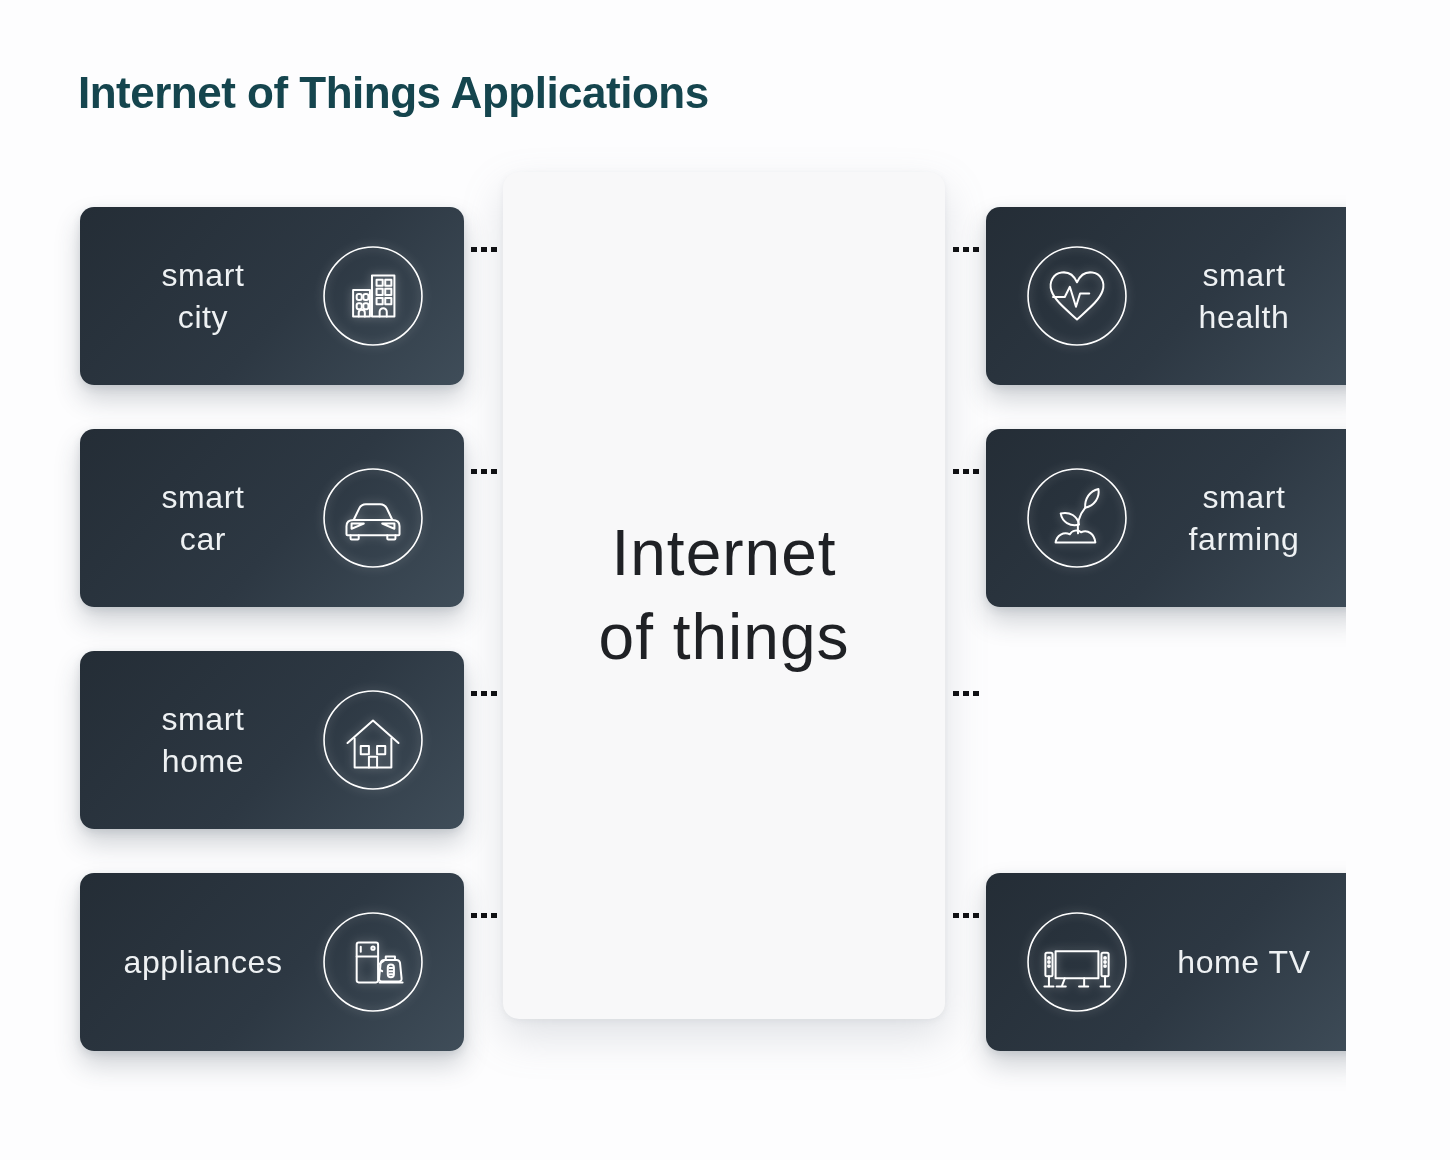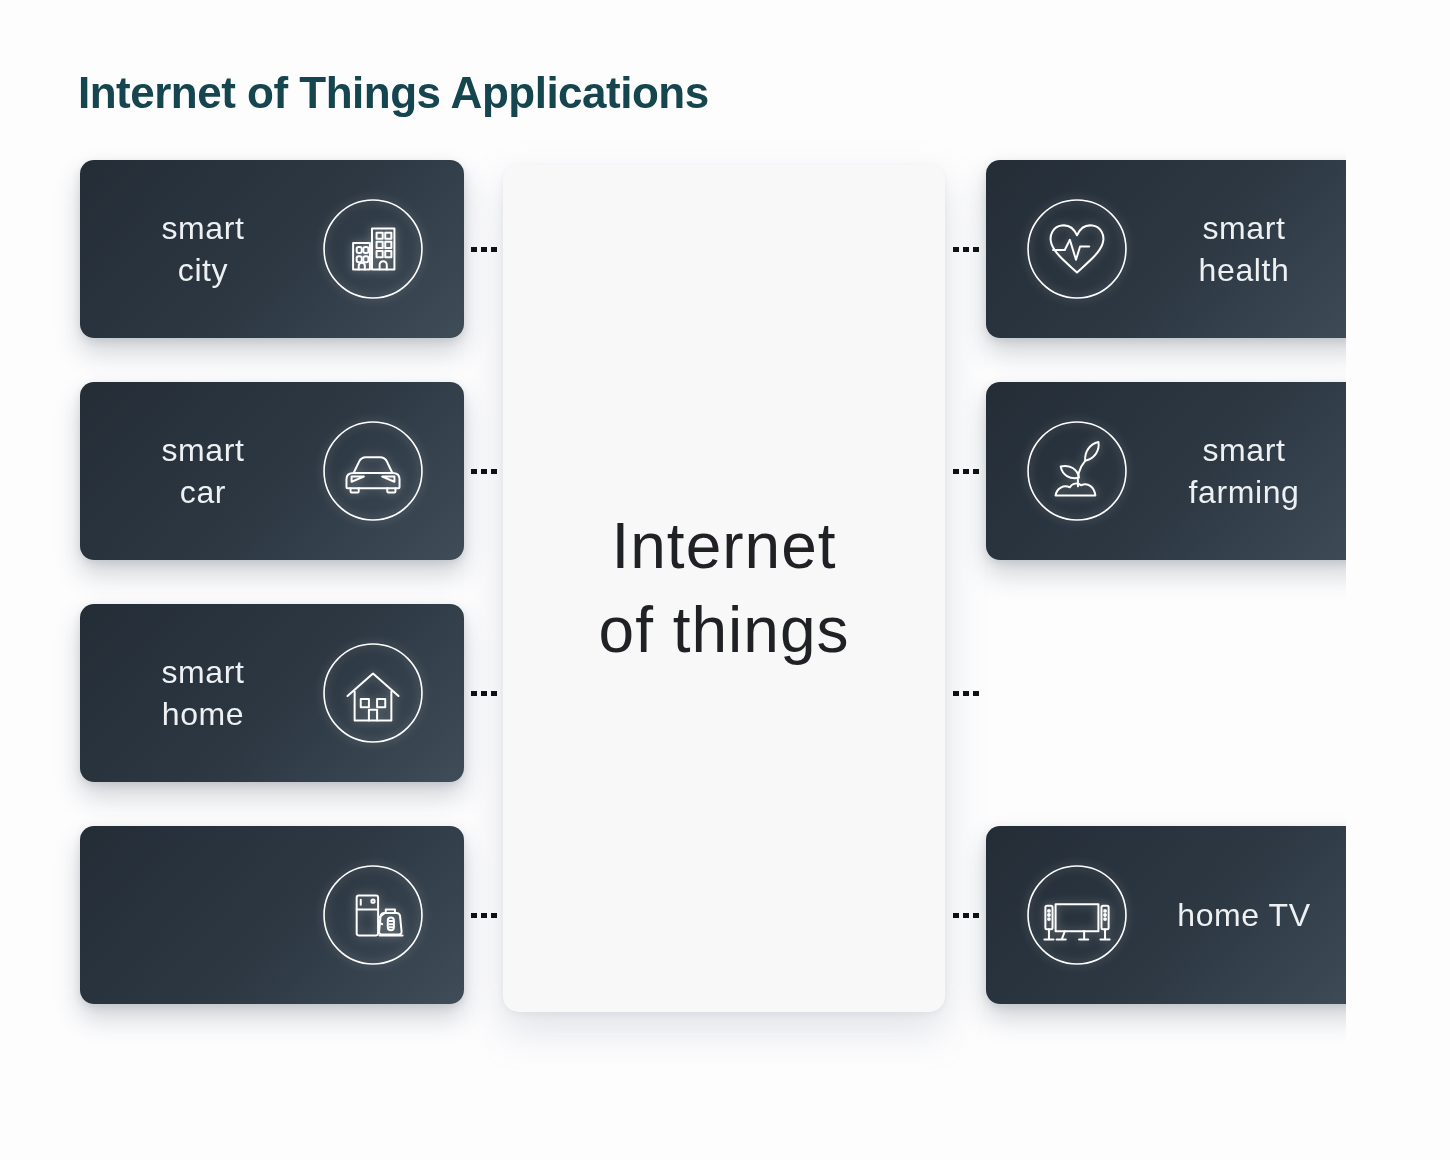--- a/index.html
+++ b/index.html
@@ -4,39 +4,39 @@
 <style>
   html,body{margin:0;padding:0;}
   body{font-family:"Liberation Sans", sans-serif; background:var(--page-bg,#fdfdfe);}
   .canvas{position:relative;width:1346px;height:1160px;overflow:hidden;background:var(--page-bg,#fdfdfe);}
 
   .title{position:absolute;left:78px;top:68px;margin:0;font-size:44px;font-weight:700;
          letter-spacing:-0.5px;color:var(--title,#15454e);}
 
   .card{position:absolute;width:384px;height:178px;border-radius:14px;
         background:linear-gradient(133deg,var(--card-grad-start,#242d36) 0%, #2d3843 55%, var(--card-grad-end,#3f4d59) 100%);
-        box-shadow:0 14px 26px rgba(44,60,74,.22), 0 3px 8px rgba(44,60,74,.12);}
+        box-shadow:0 14px 26px rgba(44,60,74,.22), 0 3px 8px rgba(44,60,74,.12);margin-top:47px;}
   .card.left{left:80px;}
   .card.right{left:986px;}
   .r0{top:160px}.r1{top:382px}.r2{top:604px}.r3{top:826px}
 
   .label{position:absolute;top:50%;transform:translateY(-50%);
          color:var(--card-text,#eef1f3);font-size:32px;font-weight:300;line-height:1.32;
          text-align:center;white-space:pre-line;letter-spacing:.6px;}
   .card.left  .label{left:0;width:246px;}
   .card.right .label{right:0;width:252px;}
 
   .iconwrap{position:absolute;top:50%;transform:translateY(-50%);width:102px;height:102px;}
   .card.left  .iconwrap{right:40px;}
   .card.right .iconwrap{left:40px;}
   .iconwrap svg{width:100%;height:100%;overflow:visible;
                 filter:drop-shadow(0 0 5px rgba(255,255,255,.38));}
   .iconwrap svg *{vector-effect:non-scaling-stroke;}
 
-  .panel{position:absolute;left:503px;top:165px;width:442px;height:847px;
+  .panel{position:absolute;left:503px;top:172px;width:442px;height:847px;
          background:var(--center-bg,#f8f8f9);border-radius:16px;
          box-shadow:0 18px 40px rgba(140,148,158,.25), 0 2px 6px rgba(140,148,158,.12);
          display:flex;align-items:center;justify-content:center;}
   .panel-text{font-size:64px;font-weight:200;color:var(--center-text,#1f2125);
               text-align:center;white-space:pre-line;line-height:1.3;letter-spacing:1px;}
 
   .dots{position:absolute;width:27px;height:5px;
         background:repeating-linear-gradient(90deg,var(--connector,#101114) 0 6px,transparent 6px 10px);}
   .dots.lcol{left:471px;} .dots.rcol{left:953px;}
   .dy0{top:247px}.dy1{top:469px}.dy2{top:691px}.dy3{top:913px}
@@ -102,20 +102,21 @@
         <path d="M25,53 L50,31 L75,53"></path>
         <path d="M32,48.5 V77 H68 V48.5"></path>
         <rect x="38" y="56" width="8" height="8"></rect>
         <rect x="54" y="56" width="8" height="8"></rect>
         <path d="M46,77 v-10.5 h8 V77"></path>
       </svg>
     </div>
   </section>
 
   <section class="card left r3">
+    <div class="label">appliances</div>
     <div class="iconwrap">
       <svg viewBox="0 0 100 100" fill="none" stroke="#fff" stroke-width="2" stroke-linecap="round" stroke-linejoin="round">
         <circle cx="50" cy="50" r="48" stroke-width="1.6"></circle>
         <rect x="34" y="31" width="21" height="39" rx="2"></rect>
         <path d="M34,44.5 H55"></path>
         <path d="M38,35 V40"></path>
         <circle cx="50" cy="36.5" r="1.6"></circle>
         <path d="M61,48 h12 q3,0 3.5,3 l1.5,15 q0.3,3 -2.7,3 h-16.6 q-3,0 -2.7,-3 l1.5,-15 q0.5,-3 3.5,-3 z"></path>
         <path d="M62.5,48 v-3.5 h9 V48"></path>
         <path d="M60.5,49 l-5,3.5 v4.5 l3.5,2"></path>

